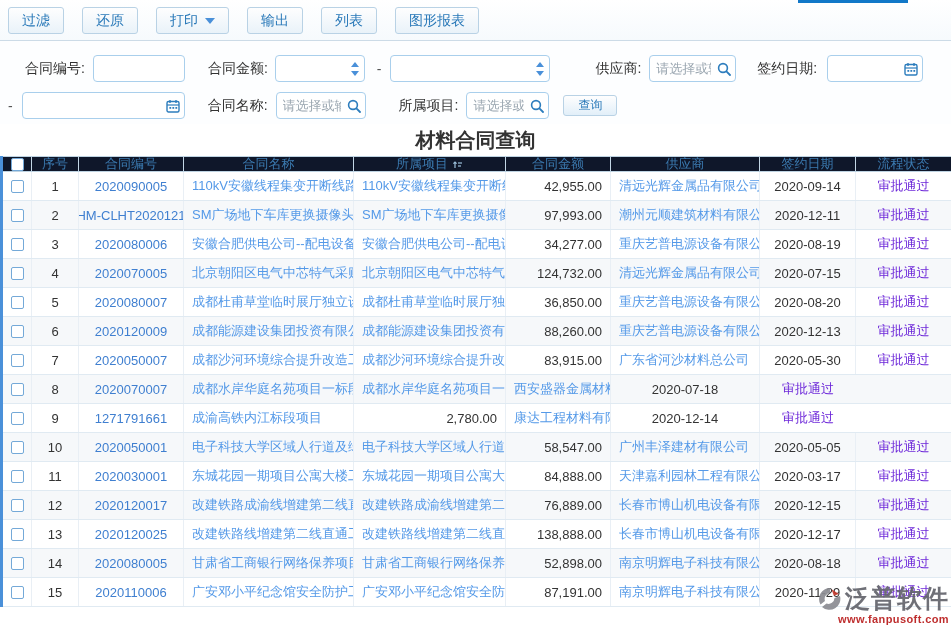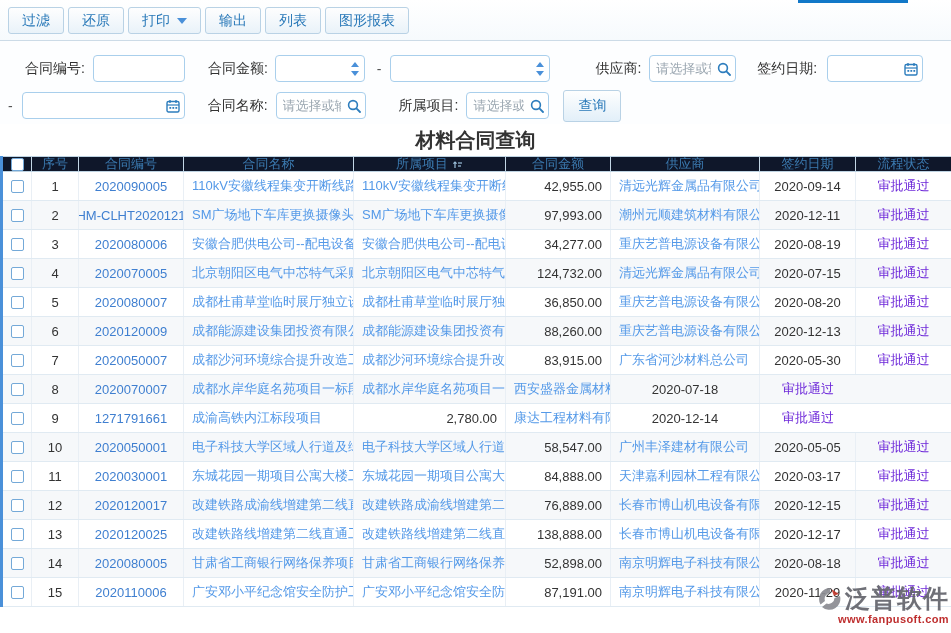--- a/index.html
+++ b/index.html
@@ -14,21 +14,21 @@
 
   
   .topbar {
     position: relative;
     height: 41px;
     background: linear-gradient(#ffffff, #f6fafd);
     border-bottom: 1px solid #ccdbe7;
     display: flex;
     align-items: flex-start;
     padding: 7px 0 0 8px;
-    gap: 4px;
+    gap: 18px;
   }
   .accent-bar { position: absolute; top: 0; left: 798px; width: 110px; height: 3px; background: #1278c8; }
   .tbtn {
     height: 27px;
     padding: 0 13px;
     border: 1px solid #b9d2e5;
     border-radius: 3px;
     background: linear-gradient(#fefefe, #e9f2f9);
     color: #2878b8;
     font-size: 14px;
@@ -69,27 +69,27 @@
   
   .spin-col {
     position: absolute; right: 6px; top: 50%; transform: translateY(-50%);
     display: flex; flex-direction: column; gap: 4px; cursor: pointer;
   }
   .spin-up { width: 0; height: 0; border-left: 4px solid transparent; border-right: 4px solid transparent; border-bottom: 5px solid #4a90d9; }
   .spin-down { width: 0; height: 0; border-left: 4px solid transparent; border-right: 4px solid transparent; border-top: 5px solid #4a90d9; }
   .dash { color: #555; }
 
   .qbtn {
-    height: 32px;
+    height: 21px;
     padding: 0 14px;
     border: 1px solid #b9d2e5;
     border-radius: 3px;
     background: linear-gradient(#fefefe, #e2eff9);
     color: #2878b8;
-    font-size: 14px;
+    font-size: 12px;
     cursor: pointer;
   }
 
   
   .page-title {
     text-align: center;
     font-size: 20px;
     font-weight: bold;
     color: #333;
     margin-top: 3px;

